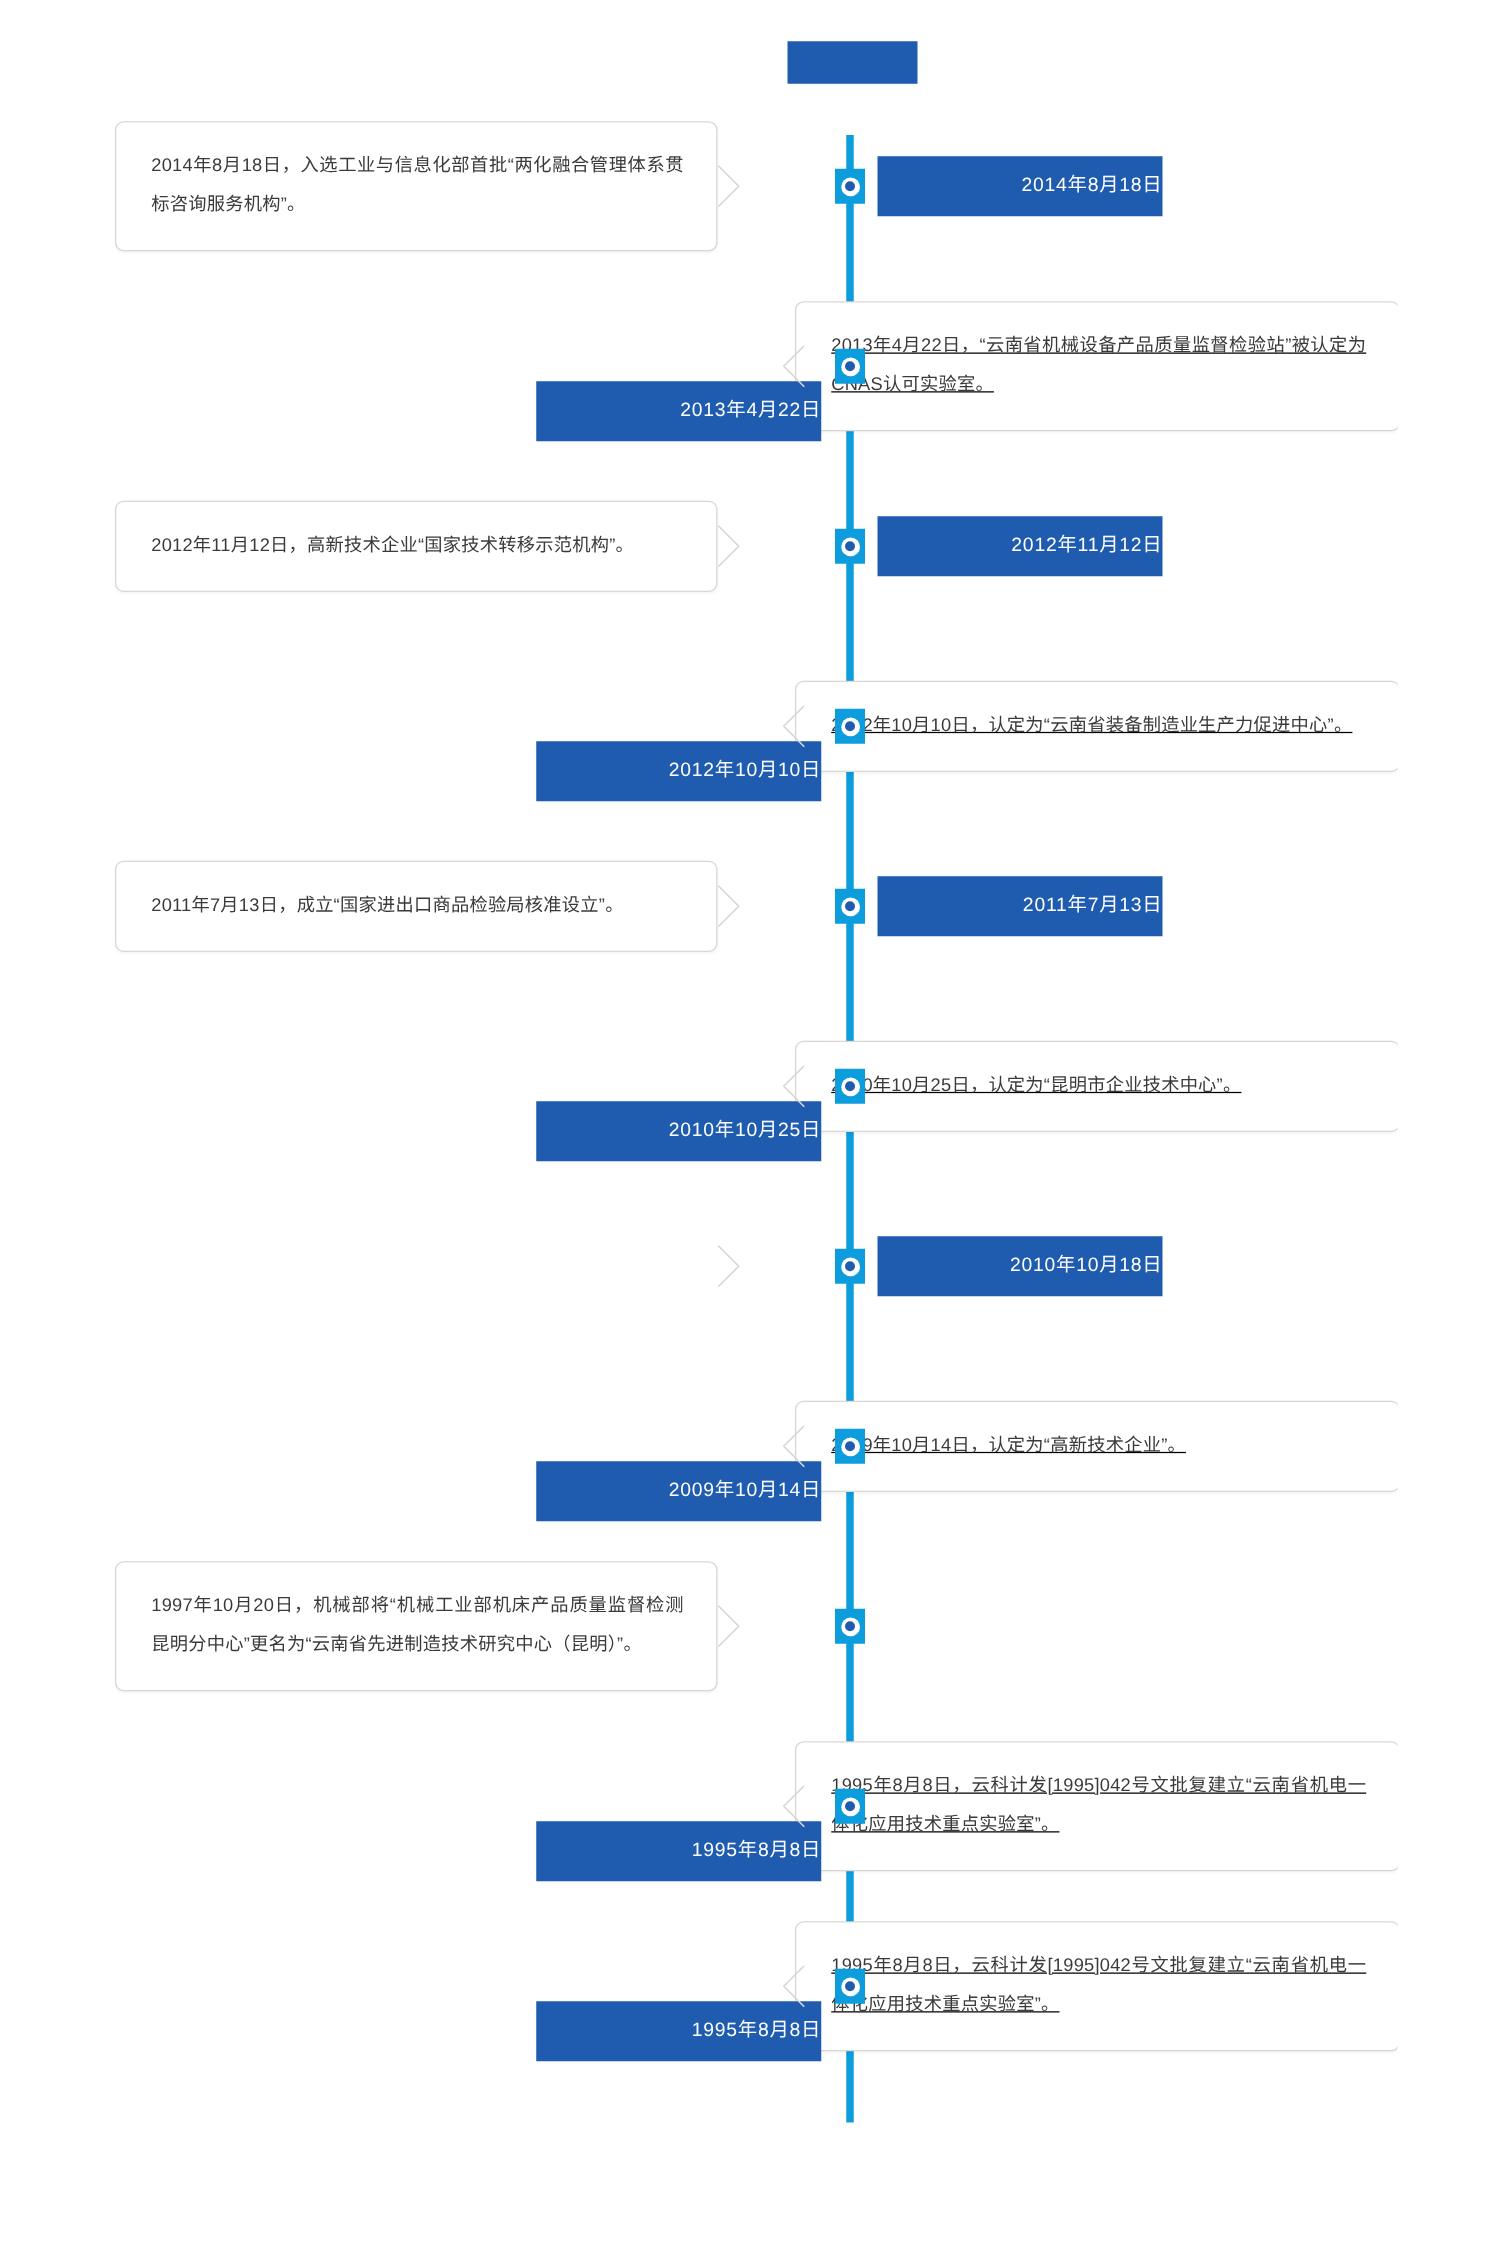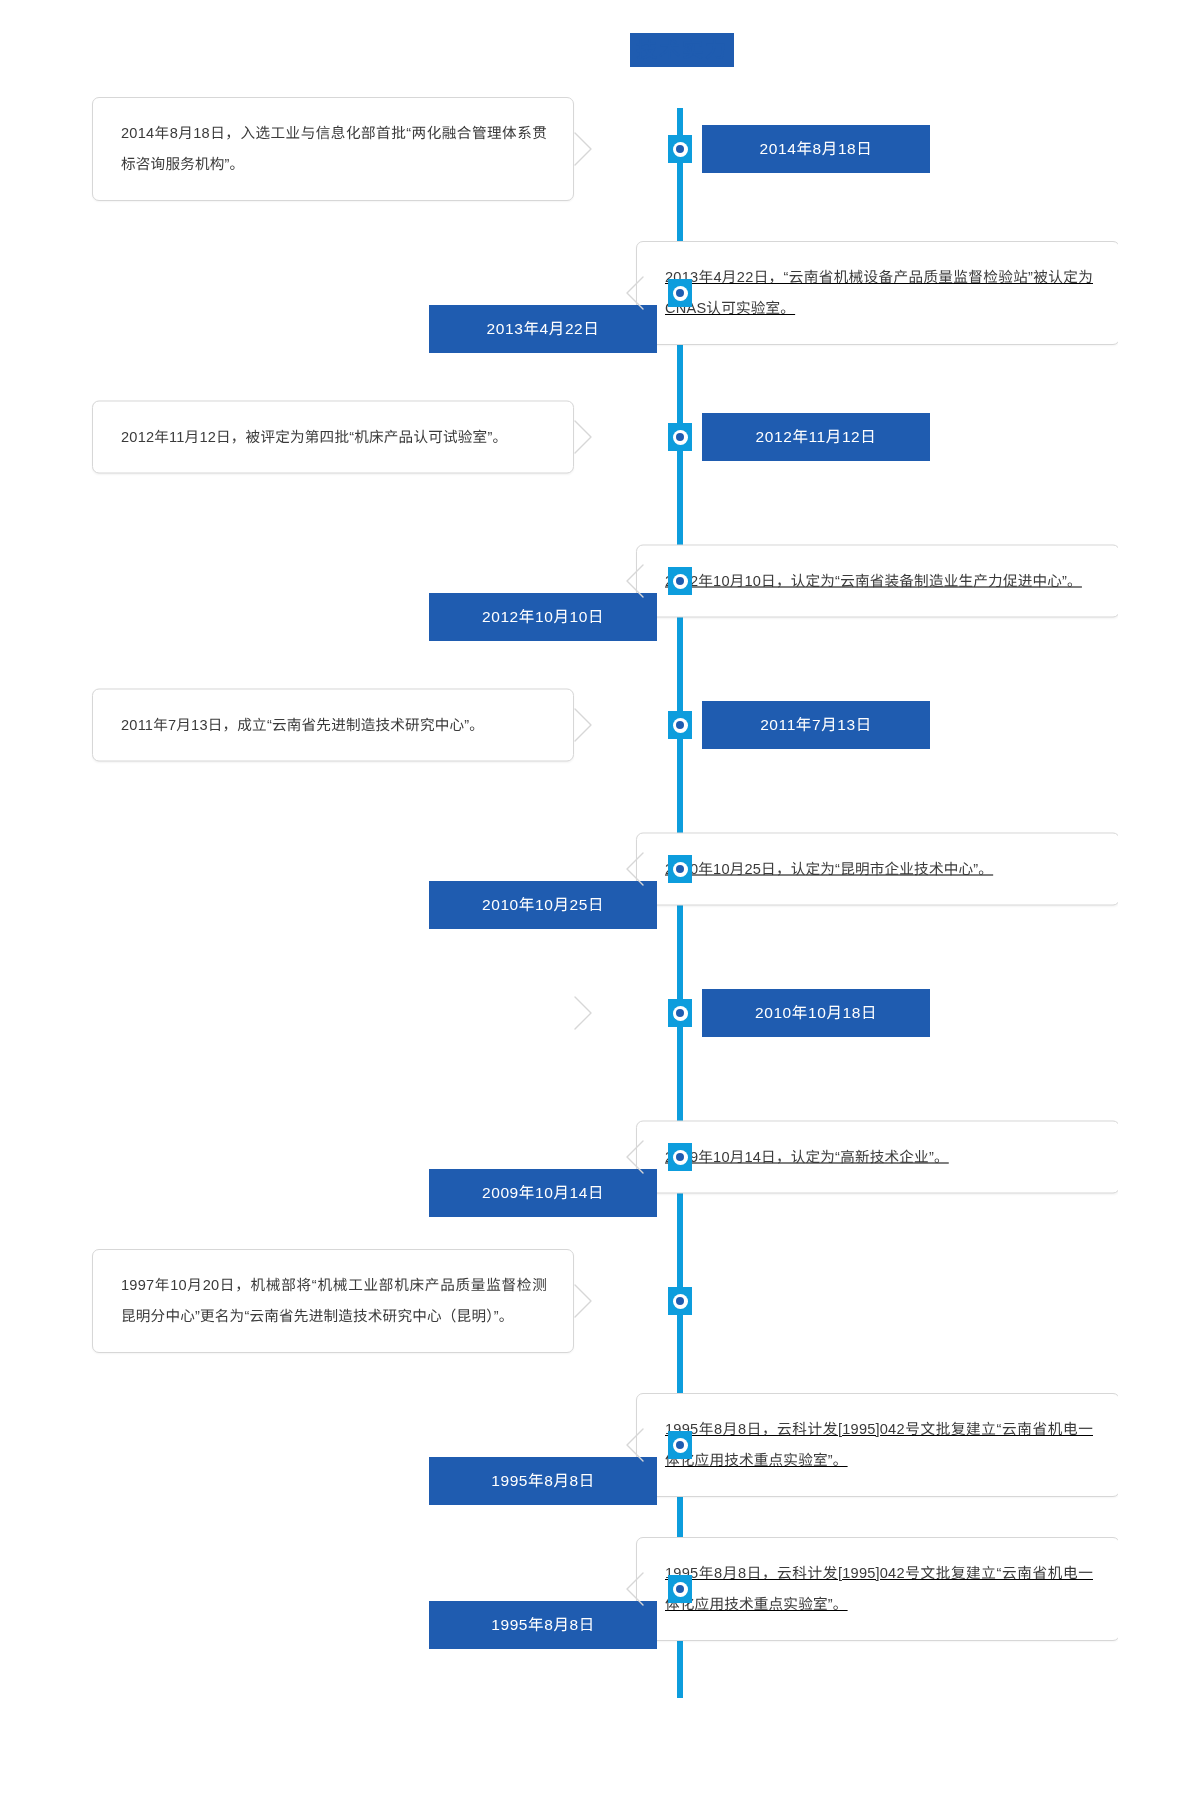--- a/index.html
+++ b/index.html
@@ -139,21 +139,21 @@
   .badge {
     position: absolute;
     top: 50%;
     transform: translateY(-50%);
     height: 48px;
     line-height: 48px;
     background: #1f5cb0;
     color: #ffffff;
     font-size: 15.5px;
     letter-spacing: 0.6px;
-    text-align: center;
+    text-align: right;
     white-space: nowrap;
     z-index: 2;
   }
   .badge.badge-right { left: 620px; width: 228px; }
   .badge.badge-left  { left: 347px; width: 228px; margin-top: 36px; }
 </style>
 </head>
 <body>
 
 <div class="page">
@@ -192,21 +192,21 @@
         </div>
         <div class="badge badge-left">2013年4月22日</div>
         <div class="node">
           <span class="node-ring">
             <span class="node-dot"></span>
           </span>
         </div>
       </div>
       <div class="row">
         <div class="card left">
-          <p>2012年11月12日，被评定为第四批“机床产品认可试验室”。</p>
+          <p>2012年11月12日，高新技术企业“国家技术转移示范机构”。</p>
         </div>
         <div class="tail left-tail">
           <svg width="20" height="34" viewBox="0 0 20 34" aria-hidden="true">
             <path d="M1 1 L17 17 L1 33" fill="none" stroke="#d7d7d7" stroke-width="1.4" stroke-linecap="round" stroke-linejoin="round"></path>
           </svg>
         </div>
         <div class="badge badge-right">2012年11月12日</div>
         <div class="node">
           <span class="node-ring">
             <span class="node-dot"></span>
@@ -224,21 +224,21 @@
         </div>
         <div class="badge badge-left">2012年10月10日</div>
         <div class="node">
           <span class="node-ring">
             <span class="node-dot"></span>
           </span>
         </div>
       </div>
       <div class="row">
         <div class="card left">
-          <p>2011年7月13日，成立“云南省先进制造技术研究中心”。</p>
+          <p>2011年7月13日，成立“国家进出口商品检验局核准设立”。</p>
         </div>
         <div class="tail left-tail">
           <svg width="20" height="34" viewBox="0 0 20 34" aria-hidden="true">
             <path d="M1 1 L17 17 L1 33" fill="none" stroke="#d7d7d7" stroke-width="1.4" stroke-linecap="round" stroke-linejoin="round"></path>
           </svg>
         </div>
         <div class="badge badge-right">2011年7月13日</div>
         <div class="node">
           <span class="node-ring">
             <span class="node-dot"></span>

